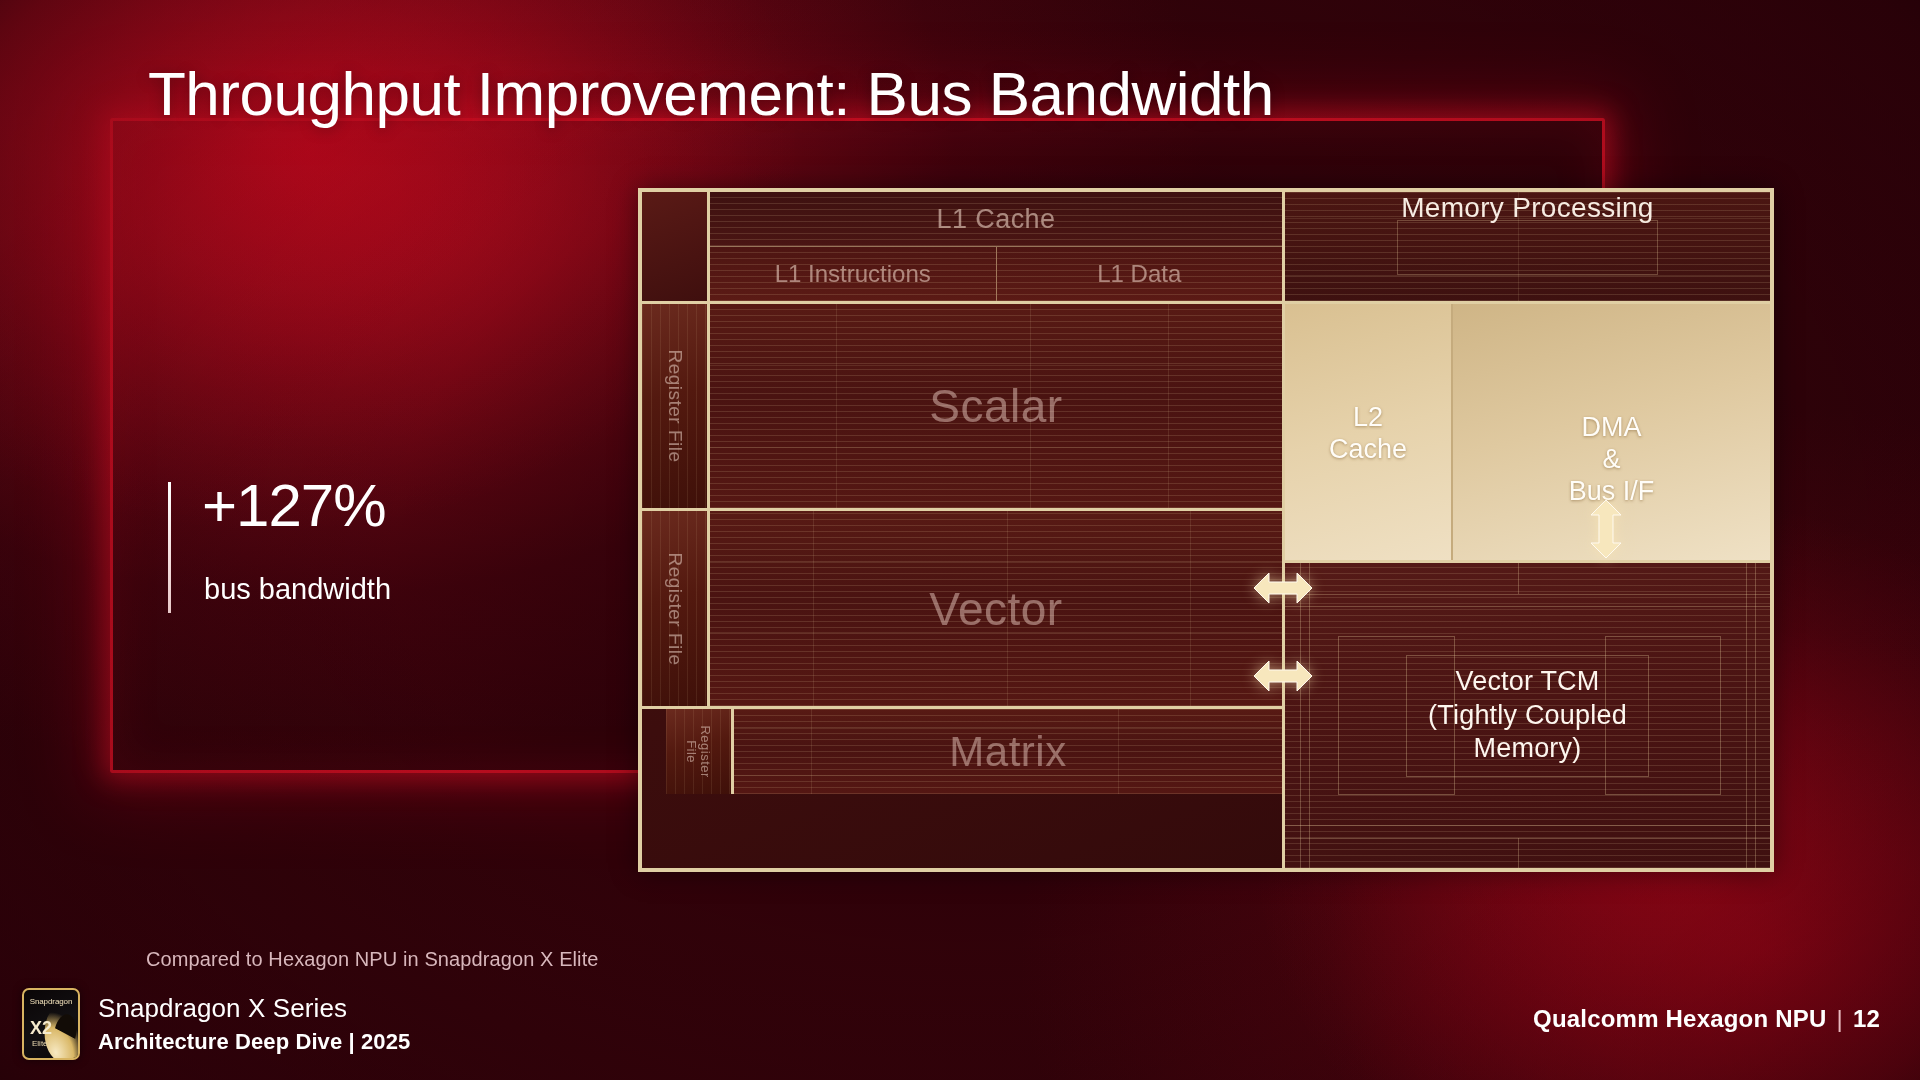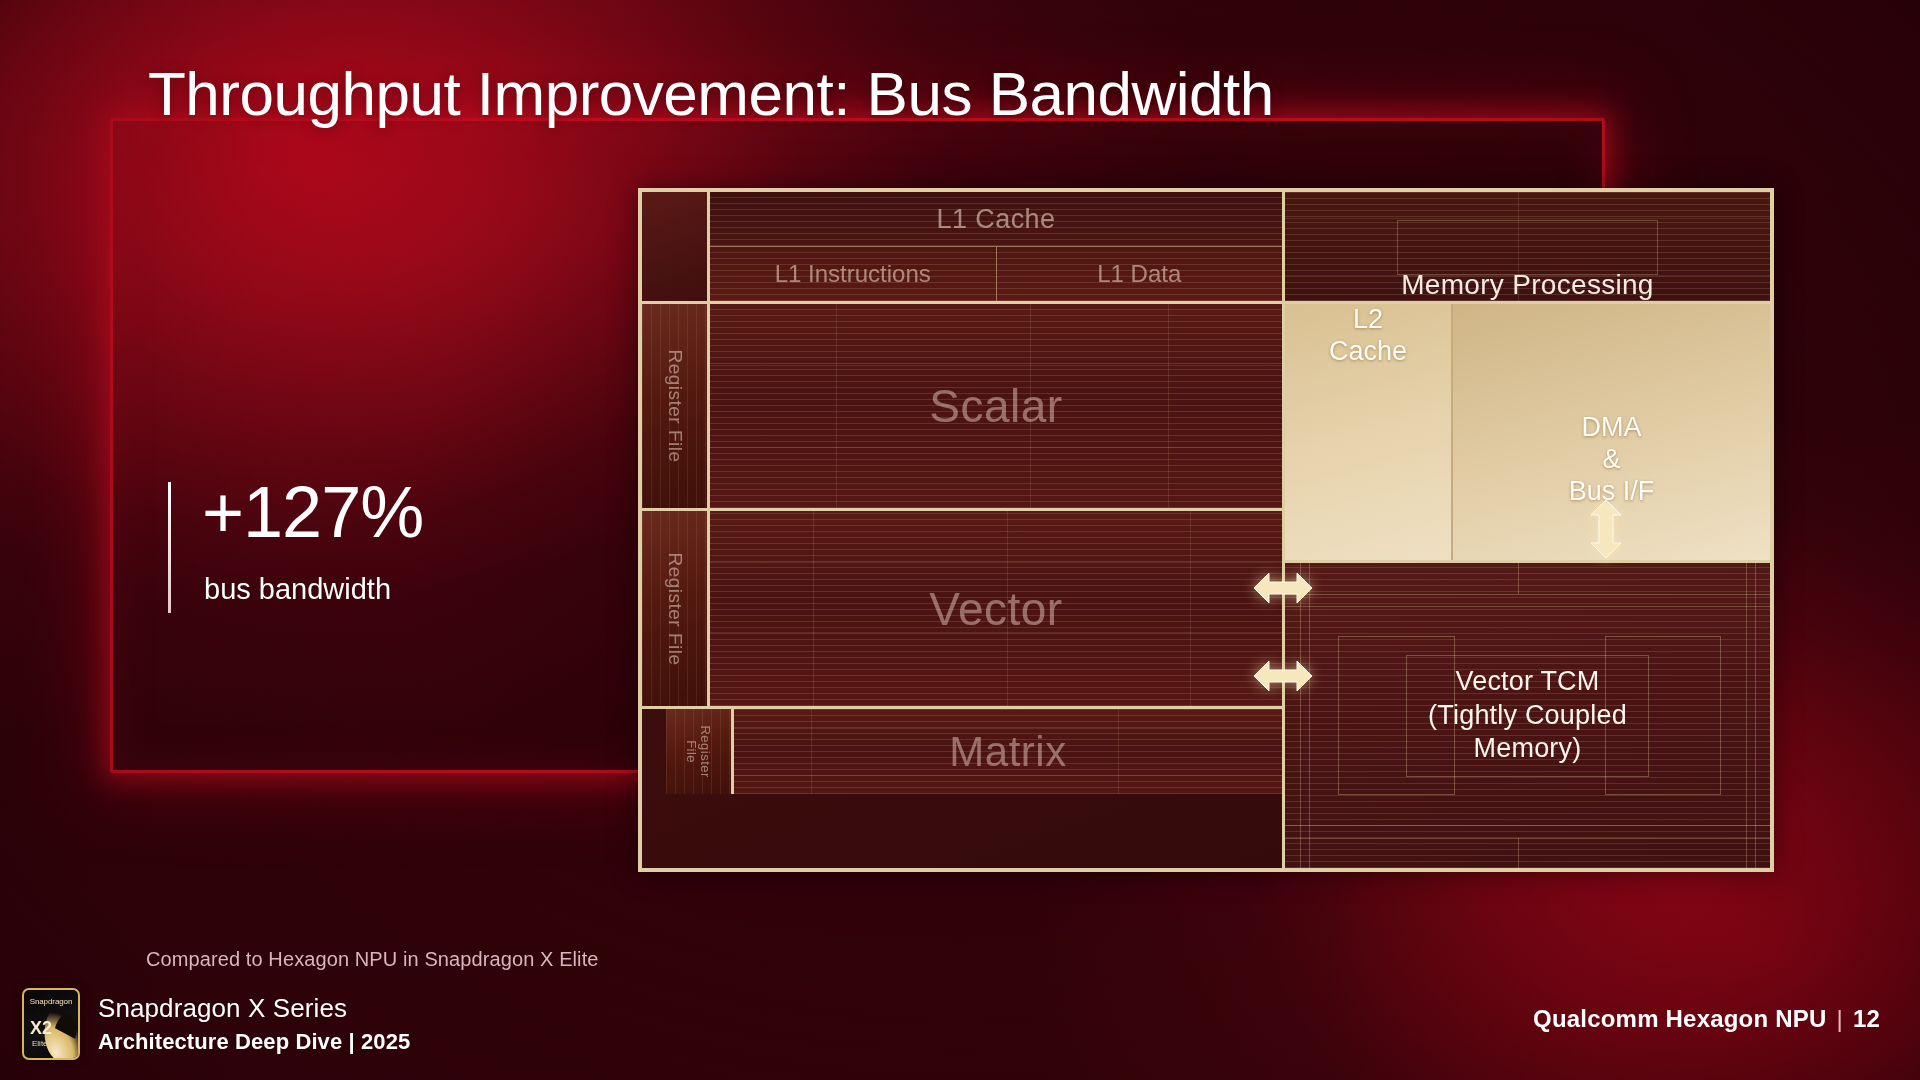--- a/index.html
+++ b/index.html
@@ -63,21 +63,21 @@
   }
 
   
   #stat { position:absolute; left:168px; top:482px; }
   #stat .rule {
     position:absolute; left:0; top:0; width:3px; height:131px;
     background:linear-gradient(180deg,#ffffff 0%,#f3dcdc 60%, #e7c8c8 100%);
   }
   #stat .value {
     position:absolute; left:34px; top:-6px;
-    font-size:72px; font-weight:400; color:#fff; line-height:1; letter-spacing:-1px;
+    font-size:60px; font-weight:400; color:#fff; line-height:1; letter-spacing:-1px;
     white-space:nowrap;
   }
   #stat .caption {
     position:absolute; left:36px; top:91px;
     font-size:29px; font-weight:400; color:#ffffff; white-space:nowrap;
   }
 
   
   #diagram {
     position:absolute; left:638px; top:188px; width:1136px; height:684px;
@@ -142,32 +142,32 @@
   }
   .row-scalar { height:204px; }
   .row-vector { height:198px; }
   .row-matrix { height:88px;padding-left:24px; }
   .row-matrix .engbody { font-size:42px; }
 
   
   .memproc {
     height:112px; border-bottom:3px solid #e0cfa4; position:relative;
     background:linear-gradient(180deg,#4b1612,#3e1110);
-    display:flex; align-items:flex-end; justify-content:center;
+    display:flex; align-items:flex-start; justify-content:center;
     border-left:3px solid #e0cfa4;
   }
   .memproc .lbl { color:#f6ece2; font-size:28px; position:relative; z-index:3; letter-spacing:.3px; }
   .mem-mid {
     height:256px; display:flex; border-left:3px solid #e0cfa4; position:relative;
   }
   .l2 {
-    width:168px; display:flex; align-items:flex-start; justify-content:center;
+    width:168px; display:flex; align-items:flex-end; justify-content:center;
     background:linear-gradient(165deg,#d9c091 0%, #e6d2ab 50%, #efe0c3 100%);
     border-right:2px solid #c5ab7d;
-    padding-bottom:58px;
+    padding-bottom:94px;
   }
   .l2 .lbl { color:#fffdf8; font-size:27px; text-align:center; line-height:1.18;
              text-shadow:0 1px 3px rgba(120,85,40,.55); }
   .dma {
     flex:1; display:flex; align-items:flex-end; justify-content:center;
     background:linear-gradient(165deg,#cfb586 0%, #dfc9a0 45%, #efe1c5 100%);
     padding-bottom:52px; position:relative;
   }
   .dma .lbl { color:#fffdf8; font-size:27px; text-align:center; line-height:1.18;
               text-shadow:0 1px 3px rgba(120,85,40,.55); }

